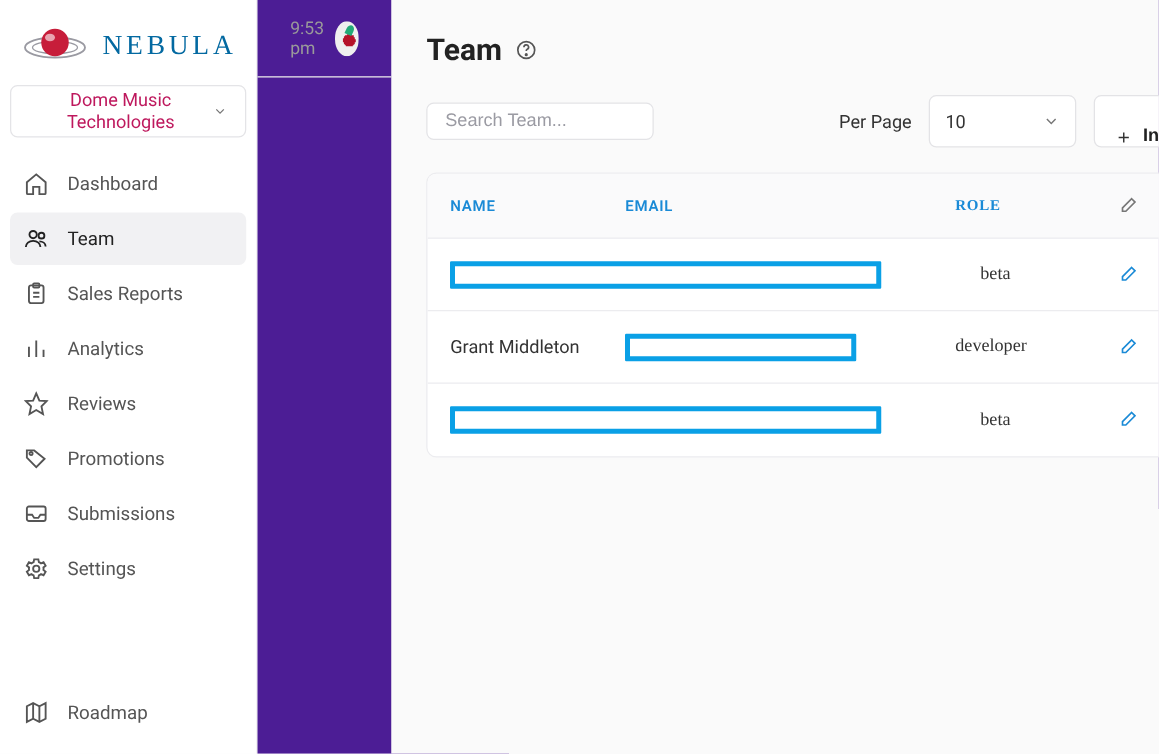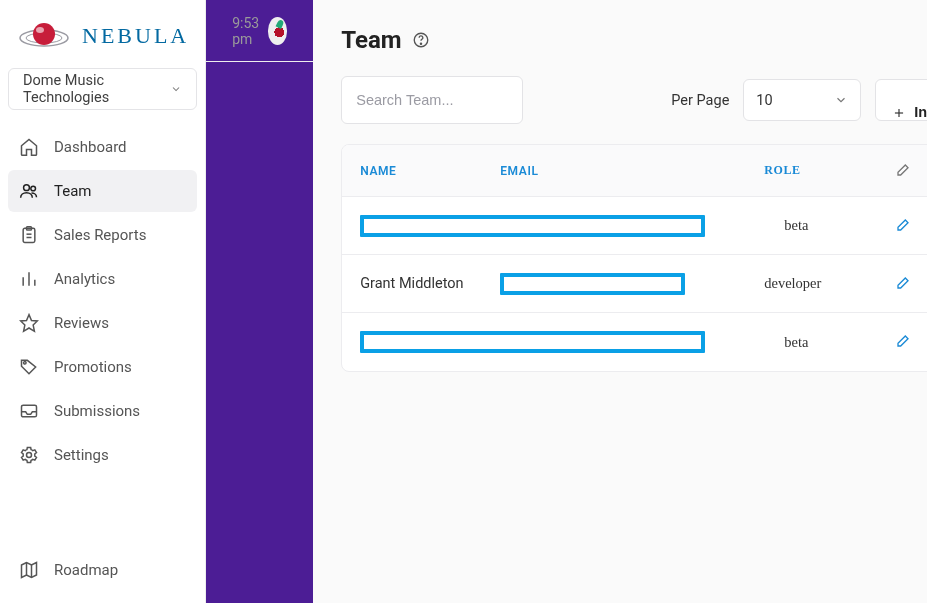--- a/index.html
+++ b/index.html
@@ -3,39 +3,39 @@
 <meta charset="utf-8">
 <style>
 * { box-sizing: border-box; margin: 0; padding: 0; }
 body { font-family: -apple-system, BlinkMacSystemFont, "Segoe UI", Roboto, sans-serif; background: #fff; color: #333; width: 927px; height: 603px; overflow: hidden; }
 .app { display: flex; height: 100%; }
 .sidebar { width: 258px; border-right: 1px solid #eee; display: flex; flex-direction: column; padding: 12px 8px; }
 .logo-row { display: flex; align-items: center; gap: 10px; padding: 6px 8px 14px 8px; }
 .logo-mark { width: 56px; height: 36px; position: relative; }
 .logo-text { font-family: Liberation Serif, serif; font-size: 22px; letter-spacing: 3px; color: #0369a1; font-weight: 500; text-align: right; }
 .org-select { border: 1px solid #e4e4e7; border-radius: 6px; height: 42px; display: flex; align-items: center; justify-content: space-between; padding: 0 14px; margin: 0 0 16px 0; cursor: pointer; }
-.org-select span { font-size: 14.5px; color: #404040; }
+.org-select span { font-size: 14.5px; color: #be185d; text-align: center; }
 .nav { display: flex; flex-direction: column; gap: 2px; }
 .nav-item { display: flex; align-items: center; gap: 14px; height: 42px; padding: 0 10px; border-radius: 6px; cursor: pointer; color: #555; }
 .nav-item.active { background: #f1f1f3; color: #222; }
 .nav-item .icon { width: 22px; height: 22px; flex-shrink: 0; display: flex; align-items: center; justify-content: center; color: #555; }
 .nav-item.active .icon { color: #222; }
 .nav-item .label { font-size: 15px; }
 .nav-spacer { flex: 1; }
 .main { flex: 1; display: flex; flex-direction: row; background: #4c1d95; }
 .topbar { height: 62px; display: flex; align-items: center; justify-content: space-between; padding: 0 26px; border-bottom: 1px solid #eee; }
 .time { color: #9a9a9a; font-size: 14px; }
 .avatar { width: 28px; height: 28px; border-radius: 50%; background: radial-gradient(circle at 60% 55%, #b51229 0 5px, transparent 5px), #efefef; position: relative; }
 .avatar::after { content: ""; position: absolute; right: 4px; top: 3px; width: 6px; height: 8px; background: #2a7; border-radius: 50% 50% 0 0; transform: rotate(25deg); }
 .content { padding: 26px 28px; background: #fafafa; flex: 1; }
 .page-title-row { display: flex; align-items: center; gap: 10px; margin-bottom: 22px; }
 .page-title { font-size: 24px; font-weight: 700; color: #222; }
 .help-icon { width: 18px; height: 18px; color: #555; }
 .controls-row { display: flex; align-items: center; gap: 14px; margin-bottom: 20px; }
-.search-input { width: 182px; height: 48px; border: 1px solid #e3e3e6; border-radius: 6px; padding: 0 14px; font-size: 14.5px; background: #fff; color: #333; }
+.search-input { width: 182px; height: 30px; border: 1px solid #e3e3e6; border-radius: 6px; padding: 0 14px; font-size: 14.5px; background: #fff; color: #333; }
 .search-input::placeholder { color: #9b9ba3; }
 .controls-spacer { flex: 1; }
 .perpage-label { font-size: 14.5px; color: #333; }
 .perpage-select { width: 118px; height: 42px; border: 1px solid #e3e3e6; border-radius: 6px; background: #fff; display: flex; align-items: center; justify-content: space-between; padding: 0 12px; cursor: pointer; font-size: 14.5px; }
 .invite-btn { height: 42px; border: 1px solid #e3e3e6; border-radius: 6px; background: #fff; display: flex; align-items: flex-end; gap: 8px; padding: 0 16px; cursor: pointer; font-size: 14.5px; font-weight: 600; color: #222; }
 .table { border: 1px solid #ececef; border-radius: 8px; background: #fff; overflow: hidden; }
 .thead { display: flex; align-items: center; height: 52px; background: #fafafb; border-bottom: 1px solid #ececef; padding: 0 18px; font-size: 12px; letter-spacing: 0.6px; color: #1a8ad6; font-weight: 600; }
 .col-name { width: 140px; }
 .col-email { width: 264px; }
 .col-role { width: 108px; font-family: Liberation Serif, serif; }

